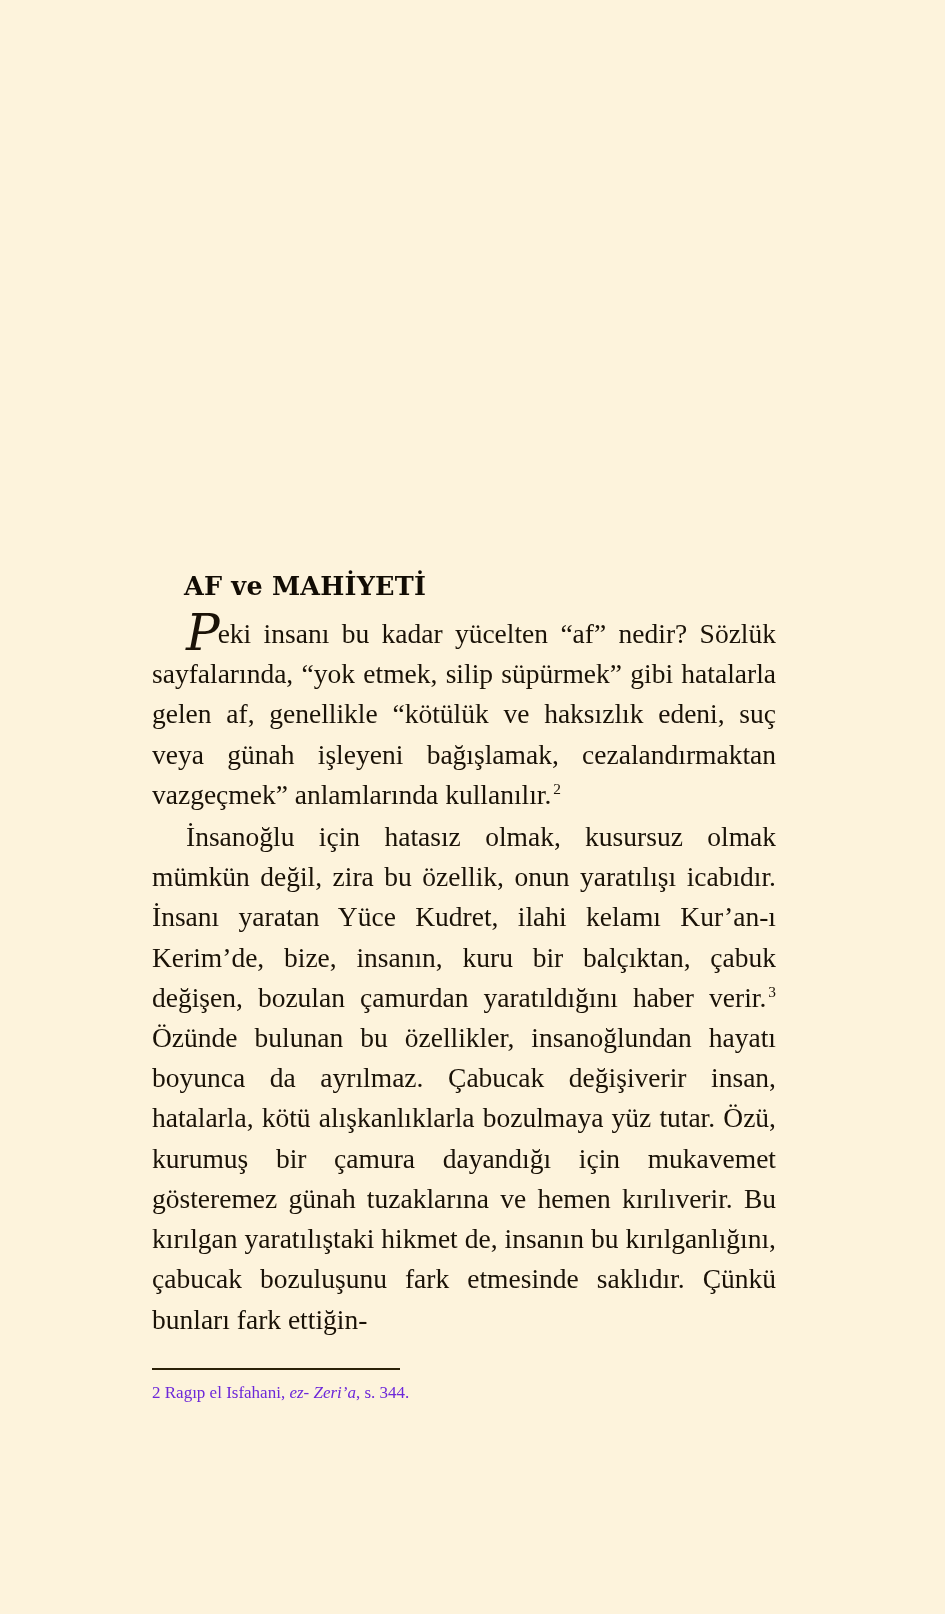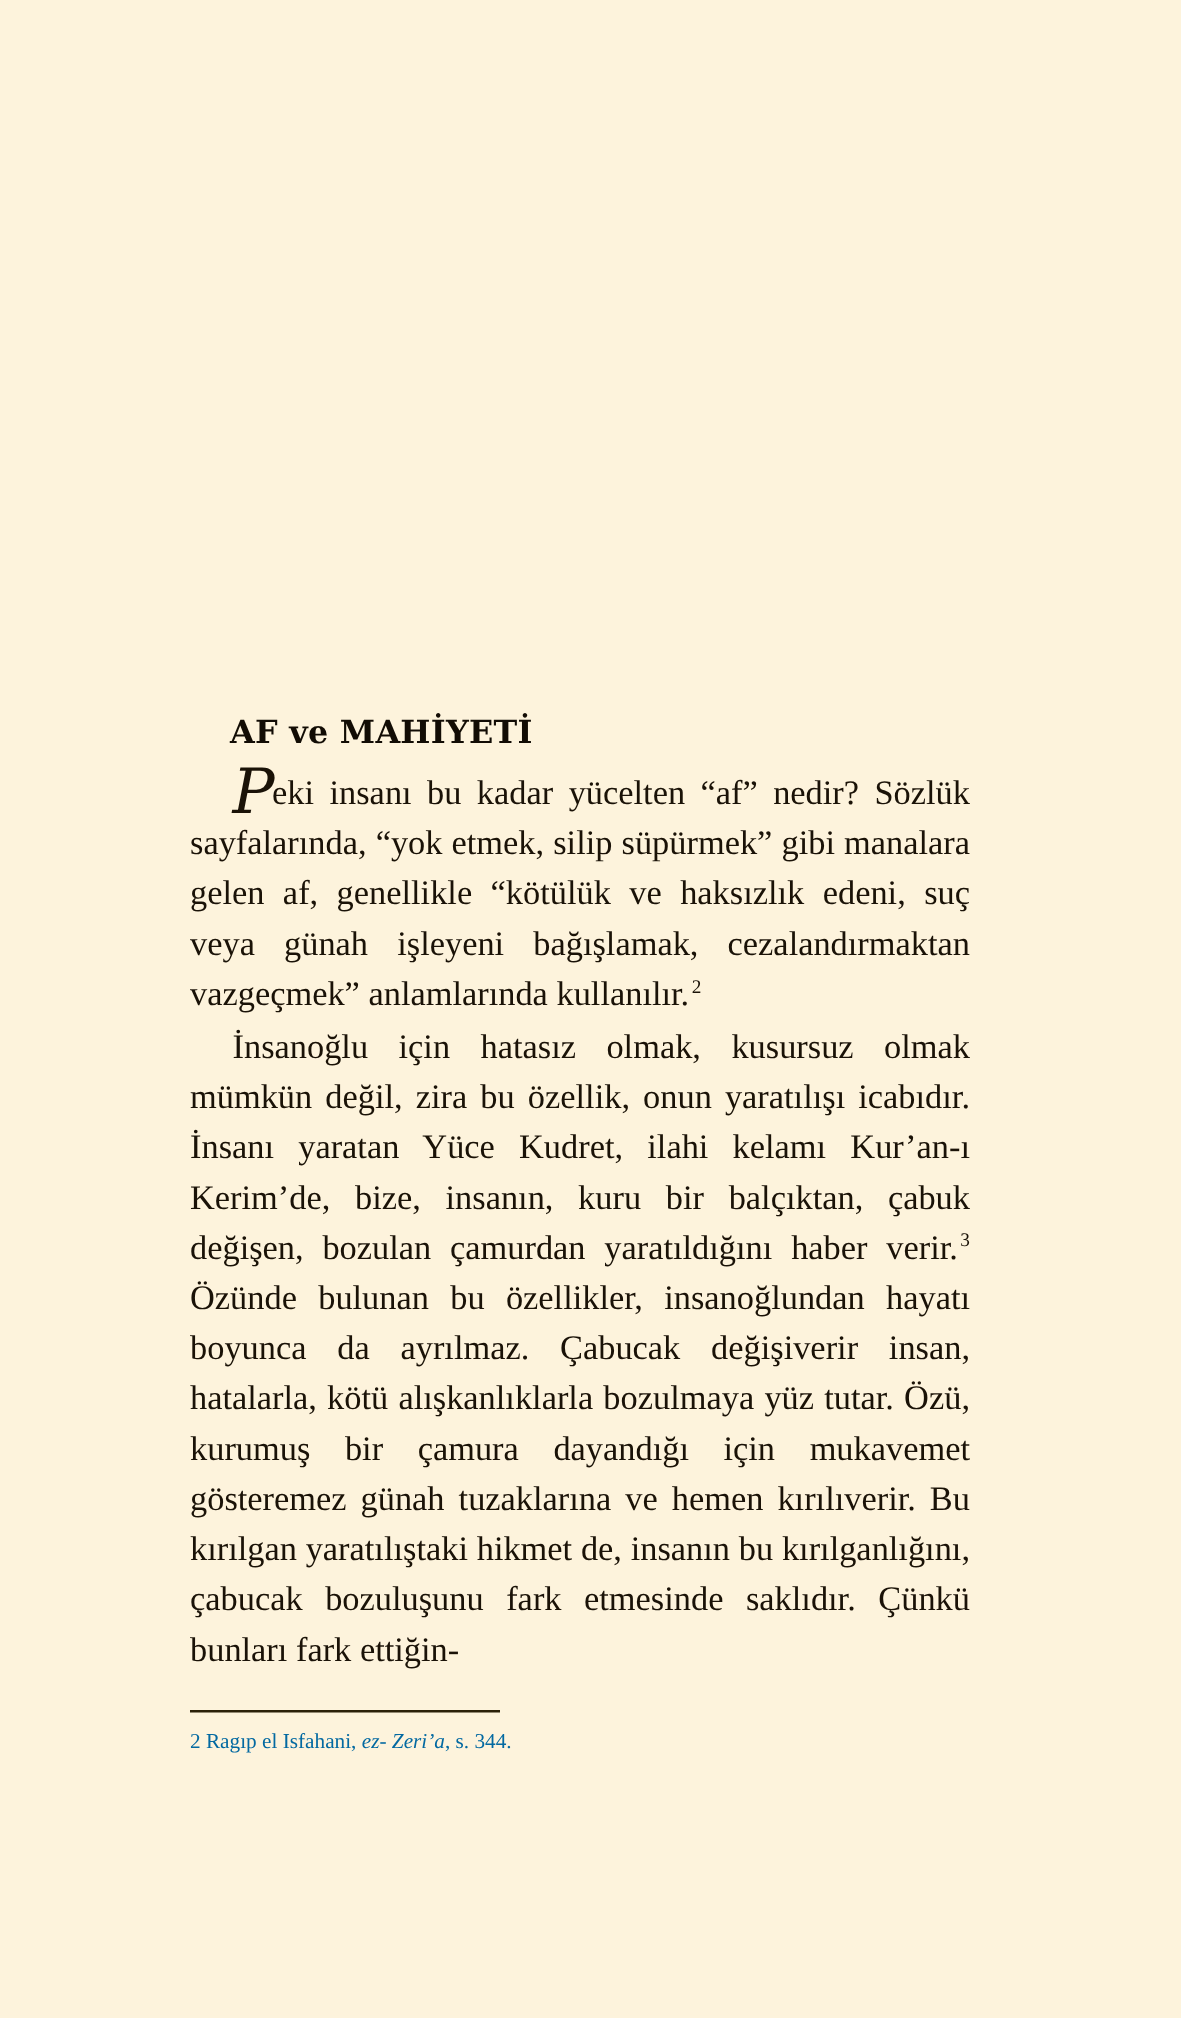--- a/index.html
+++ b/index.html
@@ -94,39 +94,39 @@
     width: 248px;
     height: 2px;
     background: #2b2008;
     margin: 0 0 10px 0;
   }
 
   .fn-line {
     font-family: "Liberation Serif", "DejaVu Serif", serif;
     font-size: 17px;
     line-height: 25px;
-    color: #0369a1;
+    color: #6d28d9;
     white-space: pre;
   }
 
   .fn-italic {
     font-style: italic;
   }
 </style>
 </head>
 <body>
 
 <div class="page">
 
   <div class="text-block">
 
     <h1 class="chapter-heading">AF ve MAHİYETİ</h1>
 
     <p class="body-para">
-      <span class="indent"></span><span class="dropcap">P</span><span>eki insanı bu kadar yücelten “af” nedir? Sözlük sayfalarında, “yok etmek, silip süpürmek” gibi manalara gelen af, genellikle “kötülük ve haksızlık edeni, suç veya günah işleyeni bağışlamak, cezalandırmaktan vazgeçmek” anlamlarında kullanılır.</span><sup class="fn">2</sup>
+      <span class="indent"></span><span class="dropcap">P</span><span>eki insanı bu kadar yücelten “af” nedir? Sözlük sayfalarında, “yok etmek, silip süpürmek” gibi hatalarla gelen af, genellikle “kötülük ve haksızlık edeni, suç veya günah işleyeni bağışlamak, cezalandırmaktan vazgeçmek” anlamlarında kullanılır.</span><sup class="fn">2</sup>
     </p>
 
     <p class="body-para">
       <span class="indent"></span><span>İnsanoğlu için hatasız olmak, kusursuz olmak mümkün değil, zira bu özellik, onun yaratılışı icabıdır. İnsanı yaratan Yüce Kudret, ilahi kelamı Kur’an-ı Kerim’de, bize, insanın, kuru bir balçıktan, çabuk değişen, bozulan çamurdan yaratıldığını haber verir.</span><sup class="fn">3</sup><span> Özünde bulunan bu özellikler, insanoğlundan hayatı boyunca da ayrılmaz. Çabucak değişiverir insan, hatalarla, kötü alışkanlıklarla bozulmaya yüz tutar. Özü, kurumuş bir çamura dayandığı için mukavemet gösteremez günah tuzaklarına ve hemen kırılıverir. Bu kırılgan yaratılıştaki hikmet de, insanın bu kırılganlığını, çabucak bozuluşunu fark etmesinde saklıdır. Çünkü bunları fark ettiğin-</span>
     </p>
 
   </div>
 
   <div class="footnotes">
     <div class="fn-rule"></div>

